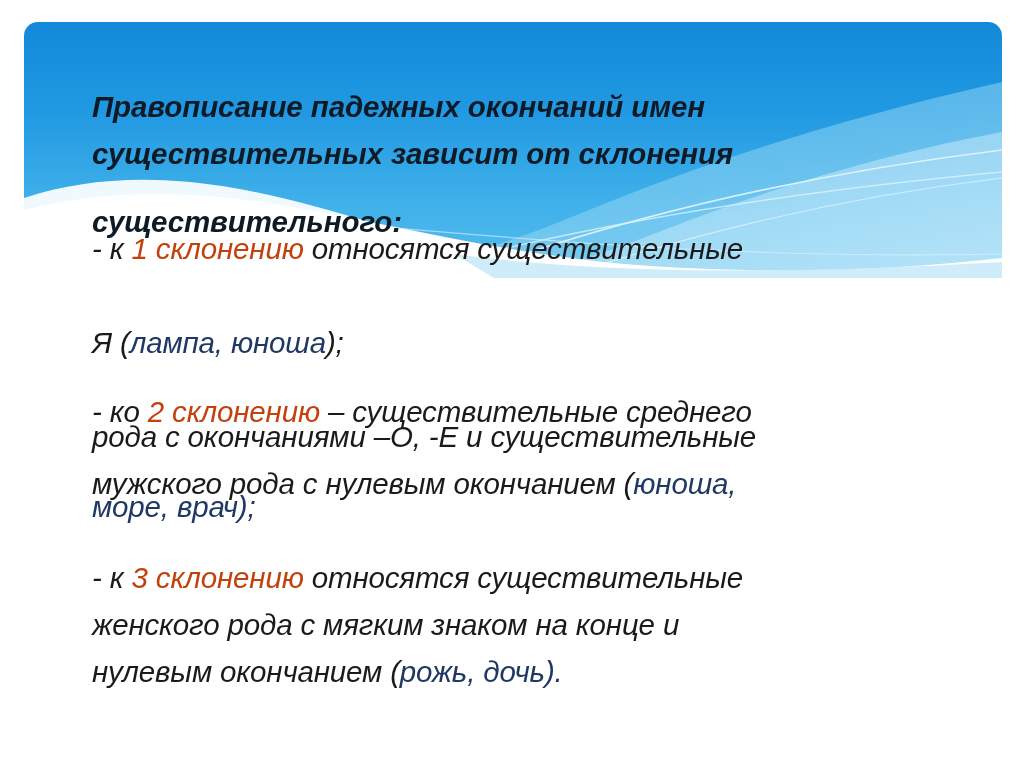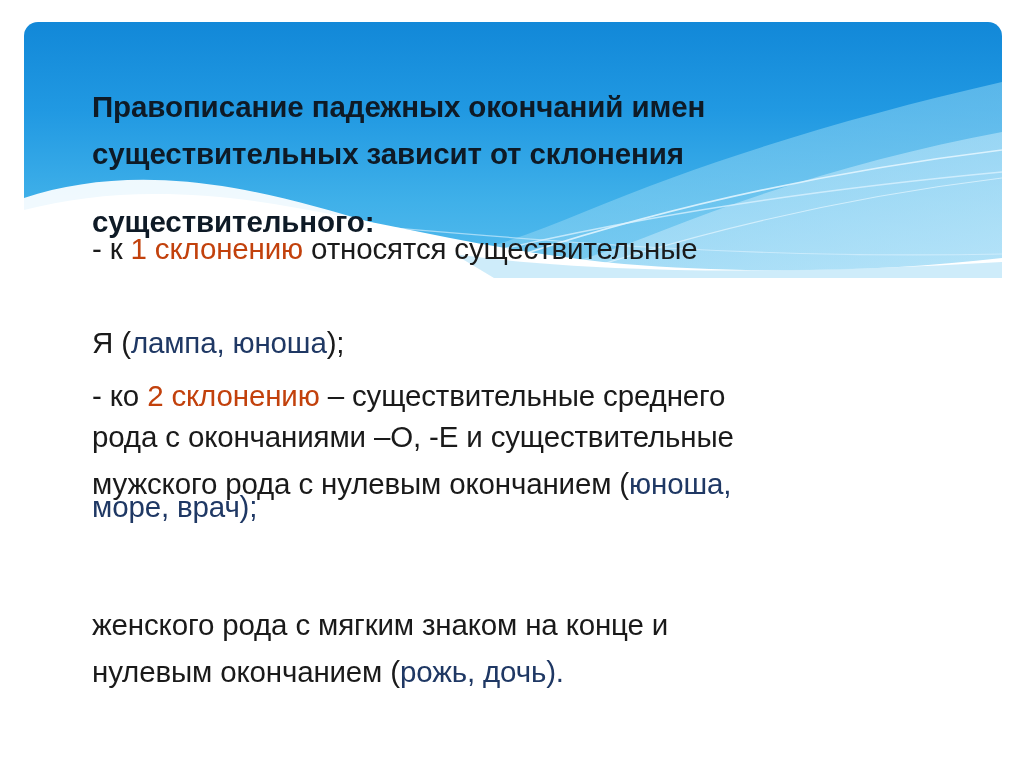--- a/index.html
+++ b/index.html
@@ -38,20 +38,21 @@
   }
   #banner svg { display: block; }
 
   
   #content {
     position: absolute;
     left: 0;
     top: 0;
     width: 1024px;
     height: 539px;
+    font-style: italic;
   }
 
   .tline {
     position: absolute;
     left: 92px;
     width: 900px;
     font-size: 29.5px;
     font-weight: bold;
     color: #0e1a26;
     letter-spacing: -0.1px;
@@ -71,21 +72,21 @@
     line-height: 1;
   }
 
   .t1 { top: 92px; }
   .t2 { top: 139px; }
   .t3 { top: 186px; margin-top: 21px; }
 
   .b1  { top: 234px; }
   .b2  { top: 281px; }
   .b3  { top: 328px; }
-  .b4  { top: 381px; }
+  .b4  { top: 397px; }
   .b5  { top: 422px; }
   .b6  { top: 469px; }
   .b7  { top: 492px; }
   .b8  { top: 563px; }
   .b9  { top: 610px; }
   .b10 { top: 657px; }
 
   .red  { color: #c2410c; }
   .navy { color: #1f3864; }
 </style>
@@ -164,20 +165,23 @@
     </div>
 
     <div class="bline b6">
       <span>мужского рода с нулевым окончанием (</span><span class="navy">юноша,</span>
     </div>
 
     <div class="bline b7">
       <span class="navy">море, врач);</span>
     </div>
 
+    <div class="bline b8">
+      <span>- к </span><span class="red">3 склонению</span><span> относятся существительные</span>
+    </div>
 
     <div class="bline b9">
       <span>женского рода с мягким знаком на конце и</span>
     </div>
 
     <div class="bline b10">
       <span>нулевым окончанием (</span><span class="navy">рожь, дочь).</span>
     </div>
 
   </div>

